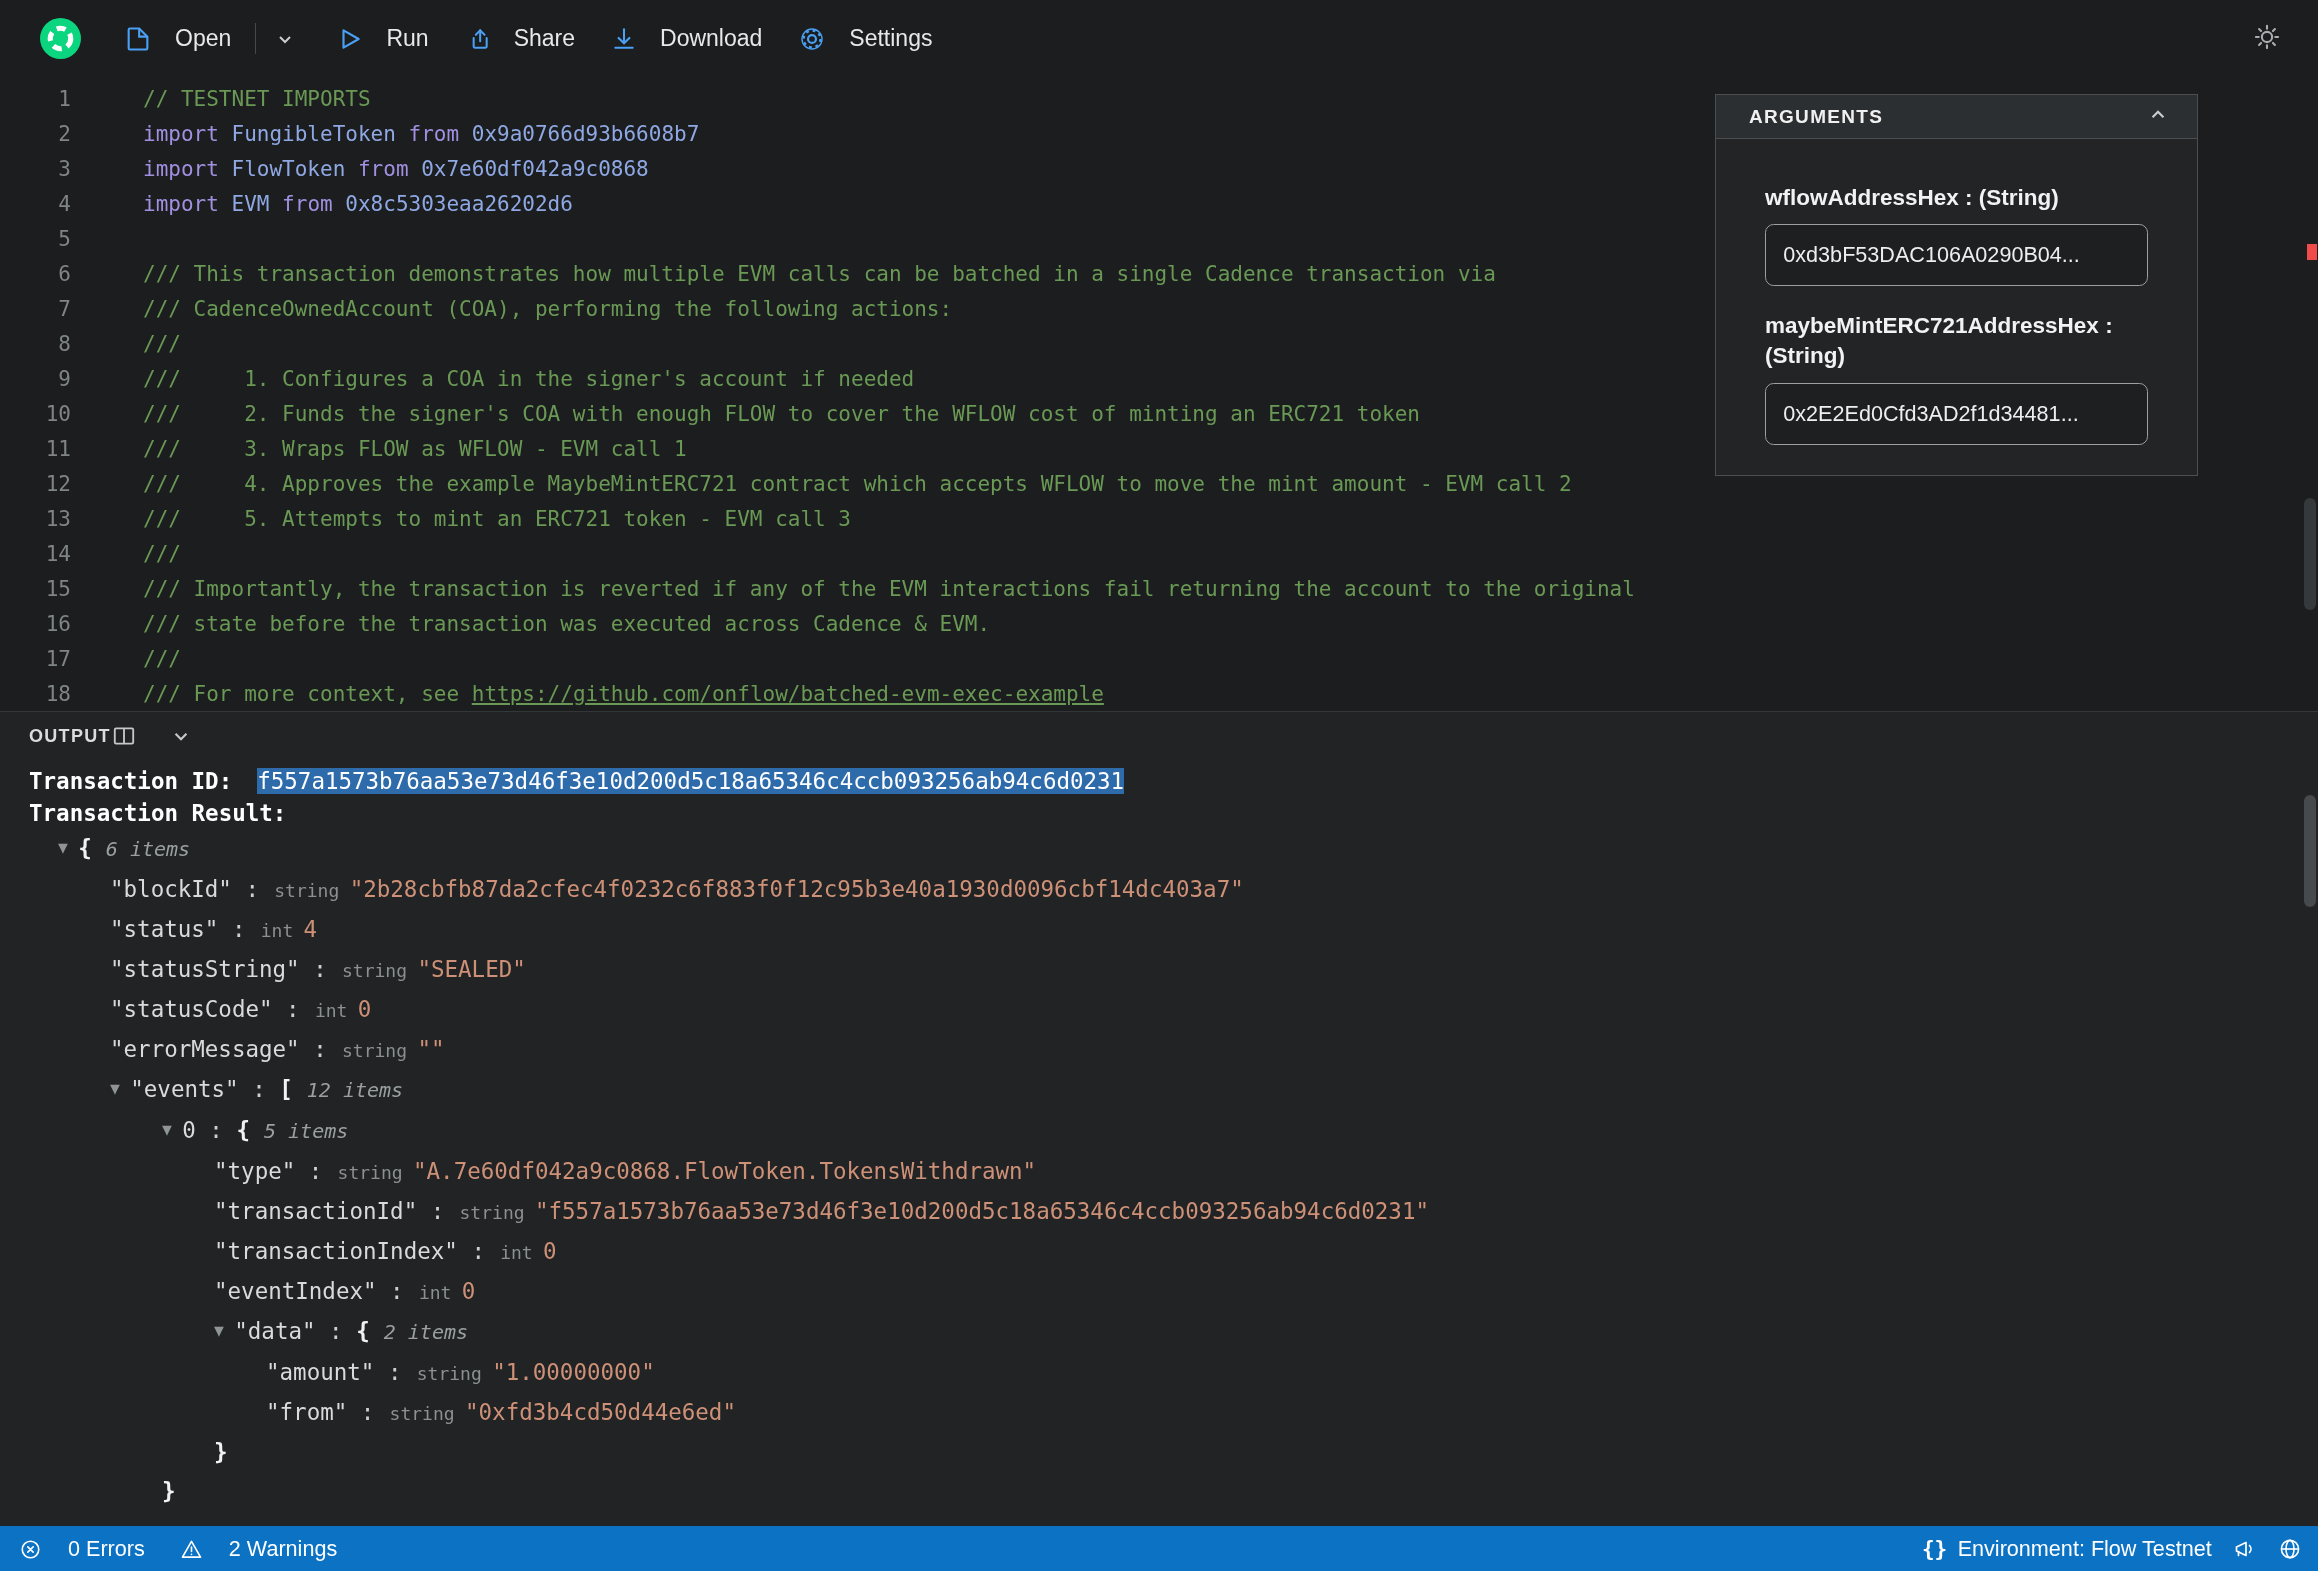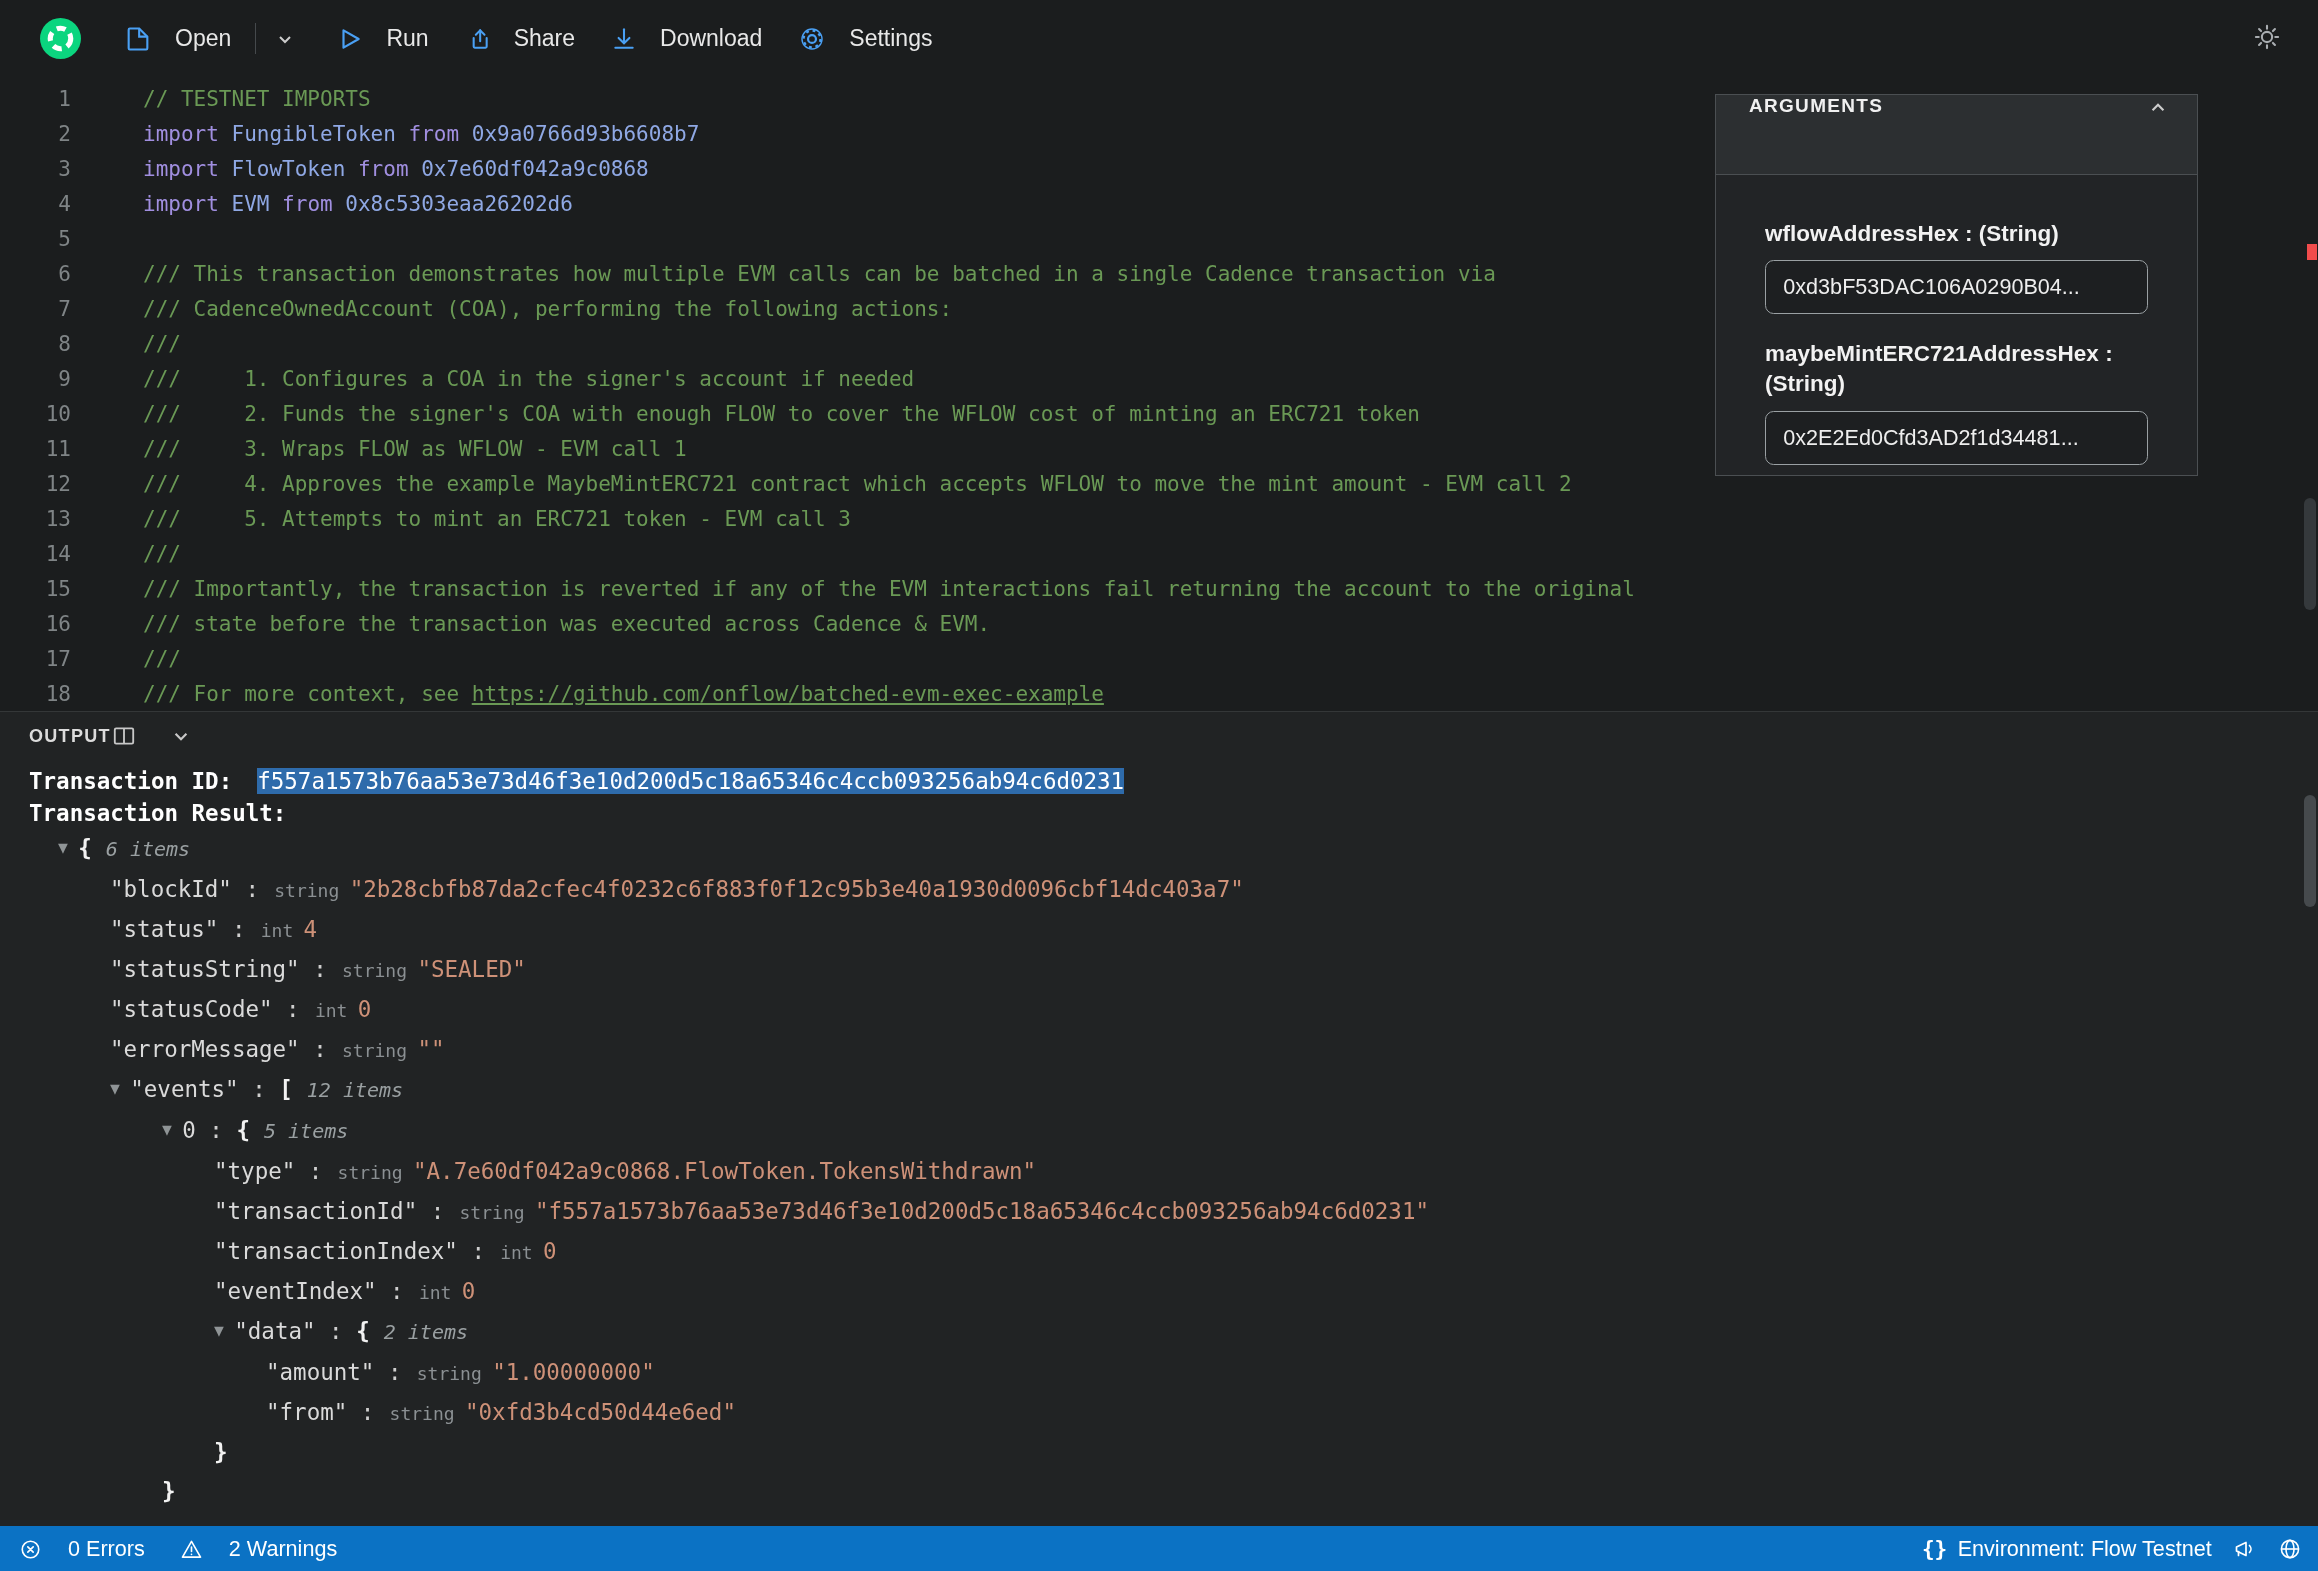--- a/index.html
+++ b/index.html
@@ -30,25 +30,25 @@
   .tk-kw { color:#a18fe0; }
   .tk-id { color:#8fa8e4; }
   .tk-ad { color:#8fa8e4; }
   .tk-lk { color:var(--green-comment); text-decoration:underline; }
 
   .ruler-red { position:absolute; right:1.7px; top:167px; width:10.4px; height:15.6px; background:var(--err-red); }
   .ed-thumb { position:absolute; right:2.6px; top:421px; width:12px; height:112px; background:#35393c; border-radius:6px; }
 
   
   .args-panel { position:absolute; left:1715px; top:17.3px; width:483px; height:382px; background:#222426; border:0.9px solid #4b4f52; z-index:5; }
-  .args-header { height:80px; display:flex; align-items:flex-start; justify-content:space-between; padding:0 26px 0 33px; background:#2c2f31; border-bottom:0.9px solid #4b4f52; cursor:pointer; }
+  .args-header { height:44px; display:flex; align-items:center; justify-content:space-between; padding:0 26px 0 33px; background:#2c2f31; border-bottom:0.9px solid #4b4f52; cursor:pointer; }
   .args-title { font-size:19px; font-weight:bold; letter-spacing:1.3px; color:#f0f0f0; }
   .args-body { padding:19px 49px 0; }
   .arg-label { font-size:22.5px; font-weight:700; color:#f2f2f2; line-height:30px; margin-top:25px; }
-  .arg-input { display:block; margin-top:11.2px; margin-bottom:11.2px; width:100%; height:54px; background:#1d1f21;
+  .arg-input { display:block; margin-top:11.2px; margin-bottom:11.2px; width:100%; height:62px; background:#1d1f21;
     border:1.7px solid #9aa0a3; border-radius:8.6px; color:#eeeeee; font-size:21.6px; padding:0 17.3px;
     font-family:"Liberation Sans", sans-serif; outline:none; }
 
   
   .output { position:relative; height:815px; background:#212324; border-top:0.9px solid #343738; }
   .output-header { height:48px; display:flex; align-items:center; justify-content:flex-start; padding:0 29px; }
   .output-title { font-size:18px; font-weight:bold; letter-spacing:1.3px; color:#dcdcdc; }
   .output-icons { display:flex; align-items:center; gap:31px; }
   .output-icons svg { display:block; cursor:pointer; }
 

